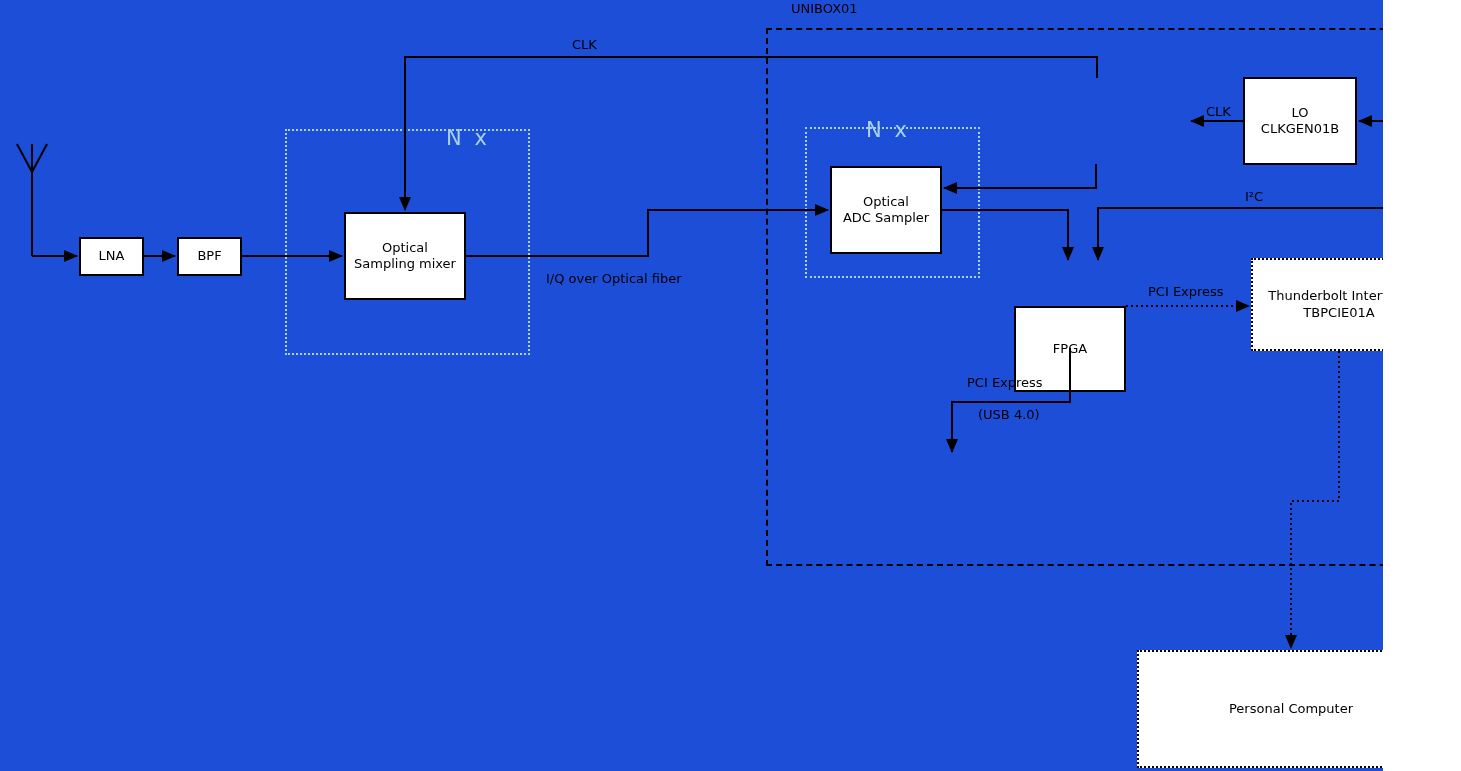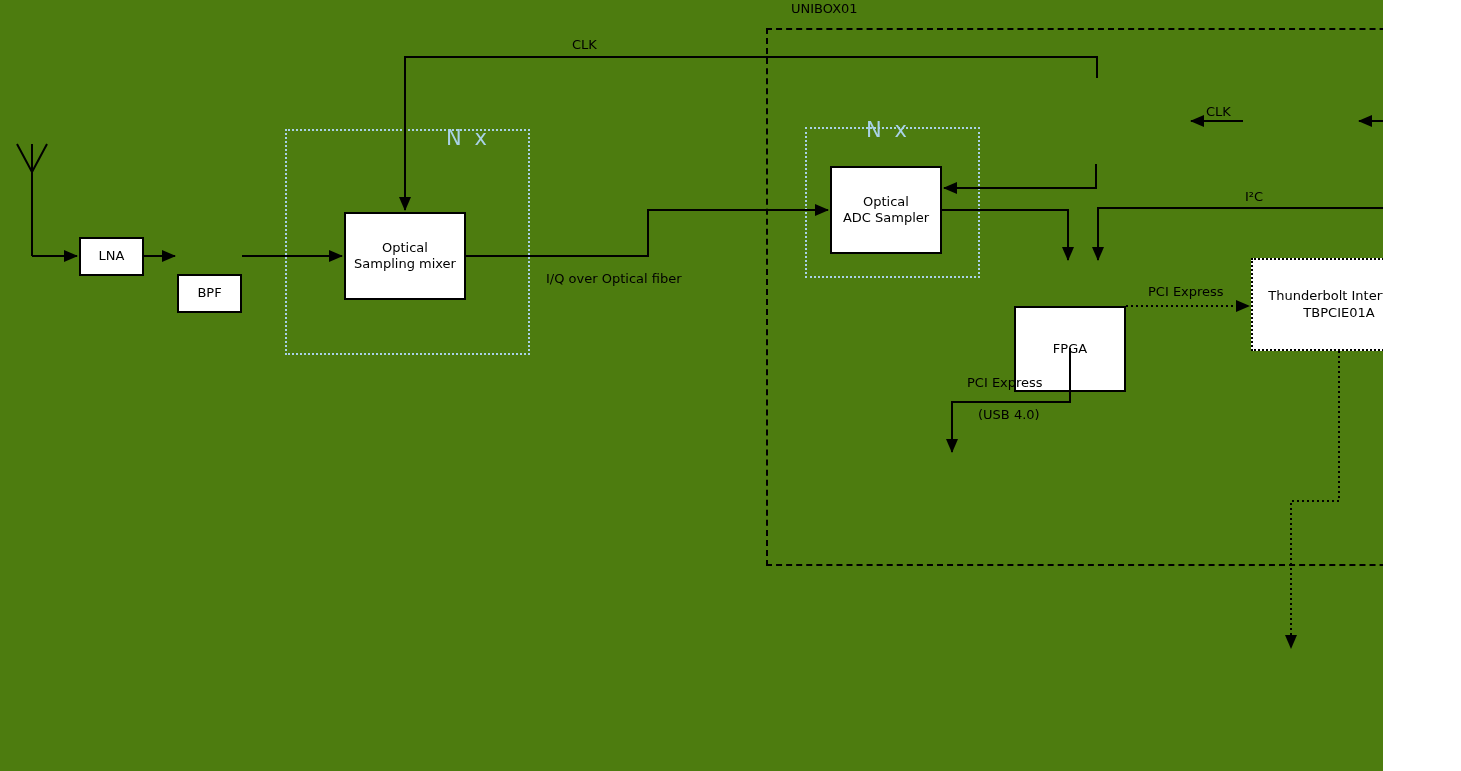--- a/index.html
+++ b/index.html
@@ -5,21 +5,21 @@
   html, body {
     margin: 0;
     padding: 0;
     background: #ffffff;
     font-family: "DejaVu Sans", "Liberation Sans", sans-serif;
   }
   #canvas {
     position: relative;
     width: 1383px;
     height: 771px;
-    background: #4d7c0f;
+    background: #1d4ed8;
     overflow: hidden;
     text-decoration: underline;
   }
   #wires {
     position: absolute;
     left: 0; top: 0;
     width: 1461px;
     height: 771px;
     pointer-events: none;
     z-index: 3;
@@ -110,36 +110,39 @@
 
     <path d="M1126,306 H1249" fill="none" stroke="#000000" stroke-width="2" stroke-dasharray="2 3" marker-end="url(#arrow)"></path>
 
     <path d="M1070,348 V402 H952 V452" fill="none" stroke="#000000" stroke-width="2" marker-end="url(#arrow)"></path>
 
     <path d="M1339,351 V501 H1291 V648" fill="none" stroke="#000000" stroke-width="2" stroke-dasharray="2 3" marker-end="url(#arrow)"></path>
   </svg>
 
   <div class="node" style="left:79px; top:237px; width:65px; height:39px;">LNA</div>
 
-  <div class="node" style="left:177px; top:237px; width:65px; height:39px;margin-top:37px;">BPF</div>
+  <div class="node" style="left:177px; top:237px; width:65px; height:39px;">BPF</div>
 
   <div class="node" style="left:344px; top:212px; width:122px; height:88px;">Optical
 Sampling mixer</div>
 
 
+  <div class="node" style="left:1243px; top:77px; width:114px; height:88px;">LO
+CLKGEN01B</div>
 
   <div class="node" style="left:830px; top:166px; width:112px; height:88px;">Optical
 ADC Sampler</div>
 
   <div class="node" style="left:1014px; top:262px; width:112px; height:86px;margin-top:44px;">FPGA</div>
 
   <div class="node dotted" style="left:1251px; top:258px; width:176px; height:93px;">Thunderbolt Interface
 TBPCIE01A</div>
 
 
+  <div class="node dotted" style="left:1137px; top:650px; width:308px; height:118px;">Personal Computer</div>
 
   <div class="lbl" style="left:572px; top:37px;">CLK</div>
   <div class="lbl" style="left:1206px; top:104px;">CLK</div>
   <div class="lbl" style="left:1245px; top:189px;">I²C</div>
   <div class="lbl" style="left:546px; top:271px;">I/Q over Optical fiber</div>
   <div class="lbl" style="left:1148px; top:284px;">PCI Express</div>
   <div class="lbl" style="left:967px; top:375px;">PCI Express</div>
   <div class="lbl" style="left:978px; top:407px;">(USB 4.0)</div>
 
 </div>

